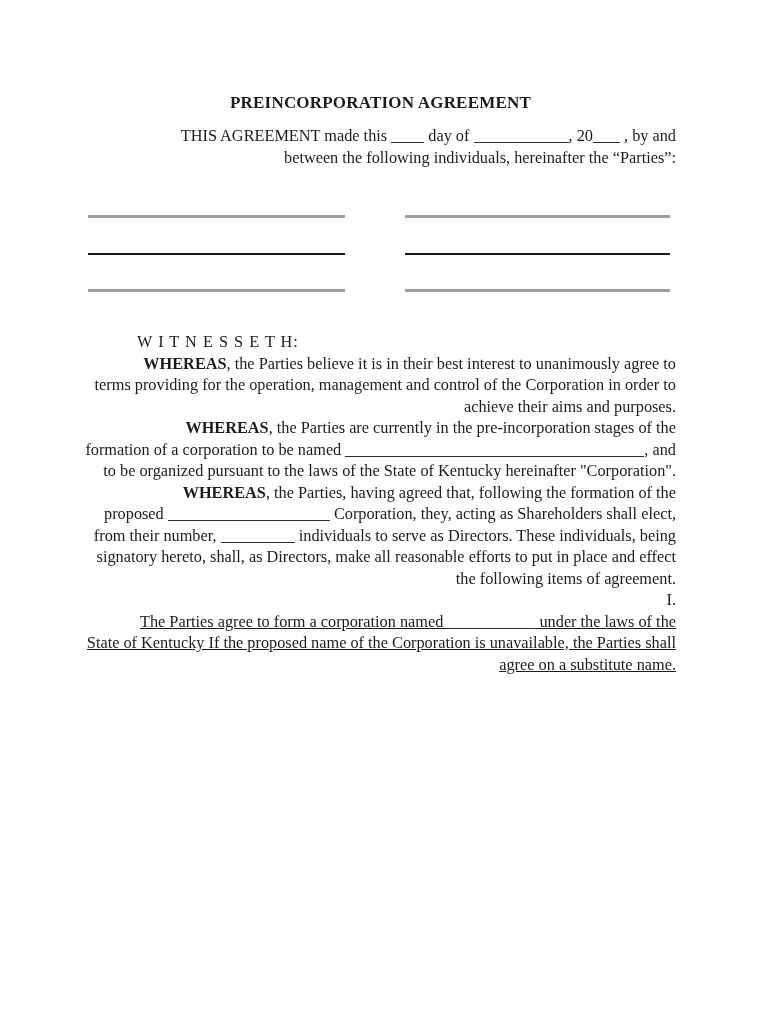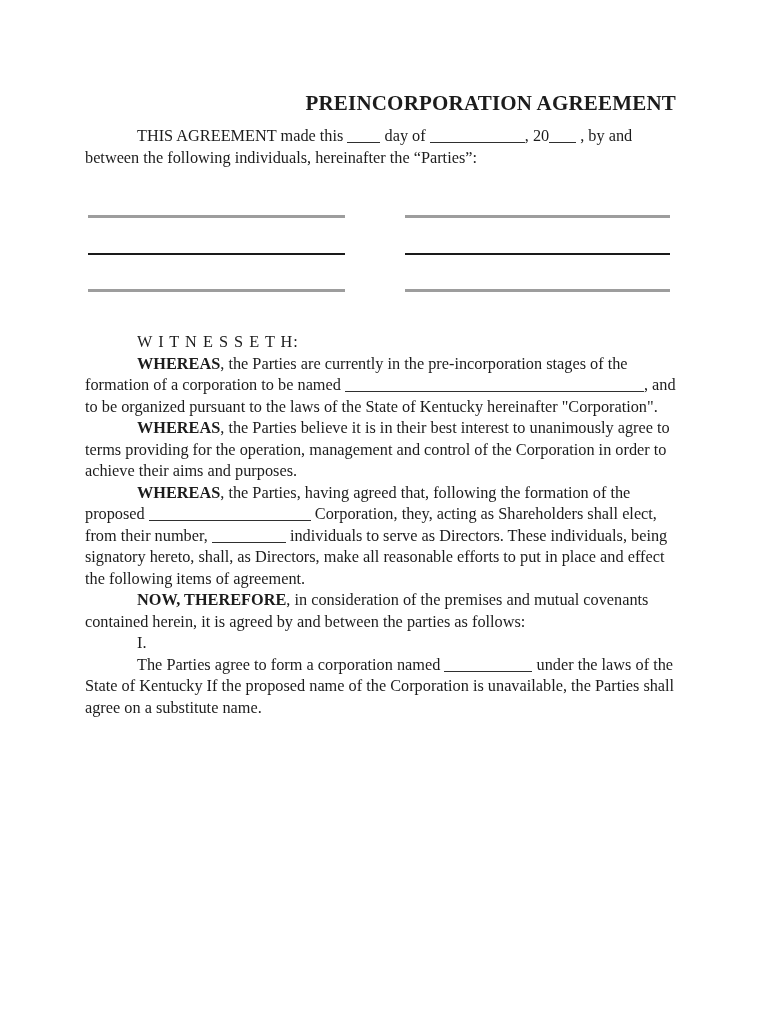--- a/index.html
+++ b/index.html
@@ -17,41 +17,41 @@
     background:var(--page-bg);
     color:var(--text);
     font-family:"Liberation Serif","DejaVu Serif",serif;
     font-size:16.3px;
     line-height:21.5px;
     overflow:hidden;
   }
   .content{padding:92px 94px 0 85px;}
   .title{
     margin:0 0 11px 0;
-    font-size:21px;
+    font-size:17px;
     line-height:22px;
     font-weight:bold;
-    text-align:right;
+    text-align:center;
     letter-spacing:.2px;
   }
-  p.para{margin:0;text-indent:52px;text-align:left;}
+  p.para{margin:0;text-indent:52px;text-align:right;}
   .m-std{margin-top:10.5px;}
   .witnesseth{
     margin:39px 0 0 0;
     text-indent:52px;
     font-weight:normal;
     letter-spacing:1px;
   }
   .m-afterwit{margin-top:32px;}
   .section-marker{
     margin:4px 0 0 0;
     text-align:center;
     text-indent:0;
   }
-  .m-aftermark{margin-top:15px;}
+  .m-aftermark{margin-top:15px;text-decoration:underline;}
   .blank{
     display:inline-block;
     height:1px;
     border-bottom:1.6px solid var(--blank);
     vertical-align:-2px;
   }
   .sig-block{margin-top:13px;}
   .sig-row{position:relative;height:37px;}
   .sig-line{position:absolute;bottom:0;display:block;height:0;}
   .sig-line.left{left:3px;width:257px;}
@@ -80,23 +80,22 @@
           <span class="sig-line right tone-black"></span>
         </div>
         <div class="sig-row">
           <span class="sig-line left tone-gray"></span>
           <span class="sig-line right tone-gray"></span>
         </div>
       </div>
 
     <p class="witnesseth">W I T N E S S E T H:</p>
 
+    <p class="para m-std"><b>WHEREAS</b>, the Parties believe it is in their best interest to unanimously agree to terms providing for the operation, management and control of the Corporation in order to achieve their aims and purposes.</p>
     <p class="para m-afterwit"><b>WHEREAS</b>, the Parties are currently in the pre-incorporation stages of the formation of a corporation to be named <span class="blank" style="width: 299px;"></span>, and to be organized pursuant to the laws of the State of Kentucky hereinafter "Corporation".</p>
-    <p class="para m-std"><b>WHEREAS</b>, the Parties believe it is in their best interest to unanimously agree to terms providing for the operation, management and control of the Corporation in order to achieve their aims and purposes.</p>
     <p class="para m-std"><b>WHEREAS</b>, the Parties, having agreed that, following the formation of the proposed <span class="blank" style="width: 162px;"></span> Corporation, they, acting as Shareholders shall elect, from their number, <span class="blank" style="width: 74px;"></span> individuals to serve as Directors.  These individuals, being signatory hereto, shall, as Directors, make all reasonable efforts to put in place and effect the following items of agreement.</p>
-    <p class="para m-std"><b>NOW, THEREFORE</b>, in consideration of the premises and mutual covenants contained herein, it is agreed by and between the parties as follows:</p>
 
     <p class="para section-marker">I.</p>
 
     <p class="para m-aftermark">The Parties agree to form a corporation named <span class="blank" style="width: 88px;"></span> under the laws of the State of Kentucky If the proposed name of the Corporation is unavailable, the Parties shall agree on a substitute name.</p>
 
   </div>
 </div>
 
 </body></html>

